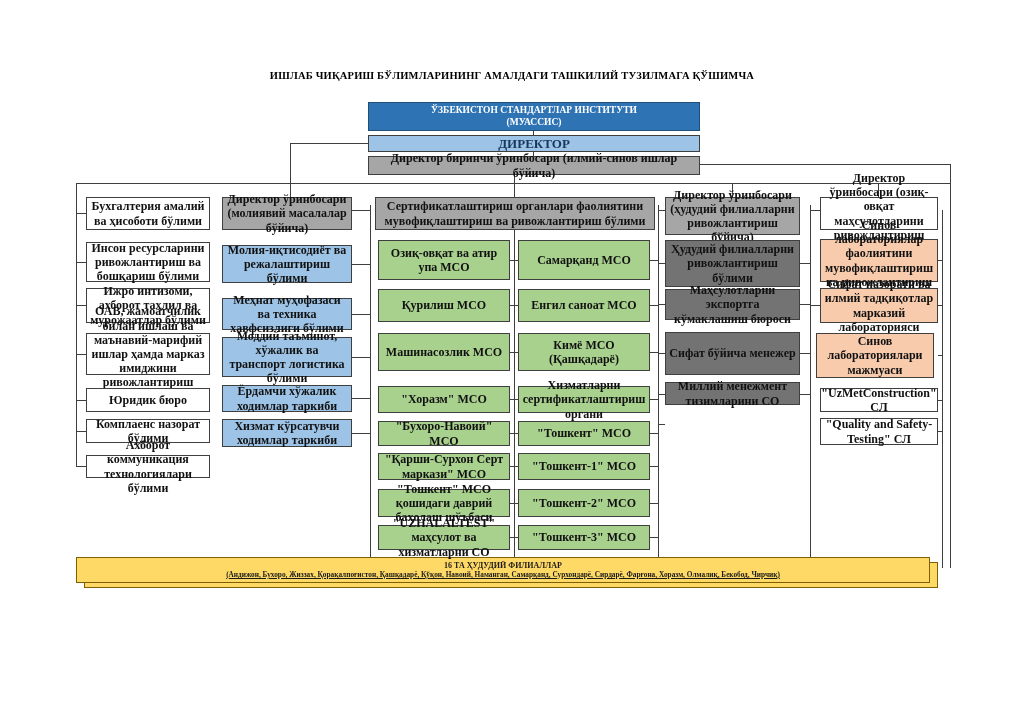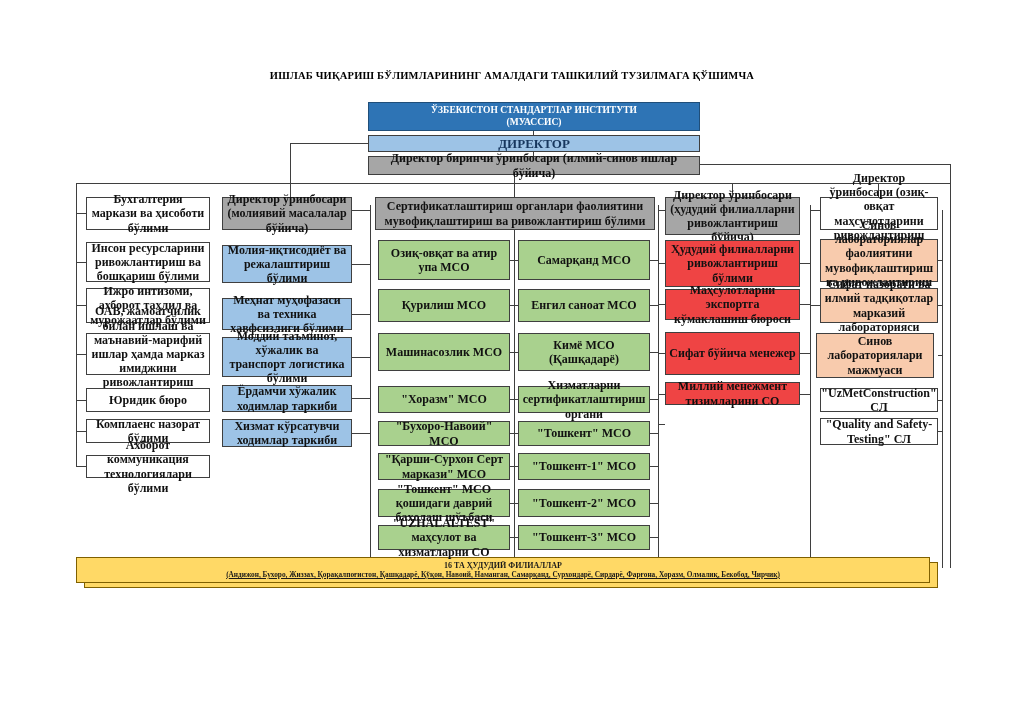--- a/index.html
+++ b/index.html
@@ -7,21 +7,21 @@
           font-family:"Liberation Serif","DejaVu Serif",serif;}
   .bx{position:absolute;box-sizing:border-box;border:1px solid #3f3f3f;background:#fff;
       display:flex;align-items:center;justify-content:center;text-align:center;
       font-weight:bold;font-size:12px;line-height:1.18;padding:1px 3px;color:#111;z-index:3;
       white-space:pre-line;}
   .fill-steel{background:#2E74B5;color:#fff;border-color:#1f4e79;font-size:9.5px;}
   .fill-lightblue{background:#9DC3E6;color:#17375E;font-size:13px;}
   .fill-gray{background:#A6A6A6;}
   .fill-blue{background:#9DC3E6;}
   .fill-green{background:#A9D18E;}
-  .fill-orange{background:#ef4444;}
+  .fill-orange{background:#737373;}
   .fill-salmon{background:#F8CBAD;}
   .ln{position:absolute;background:#3f3f3f;z-index:1;display:block;}
   #title{position:absolute;left:0;top:70px;width:1024px;text-align:center;
          font-size:10.5px;font-weight:bold;color:#000;z-index:3;letter-spacing:.2px;}
   #footer-shadow{position:absolute;left:84px;top:562px;width:854px;height:26px;
          background:#FFD966;border:1px solid #7f6000;box-sizing:border-box;z-index:0;}
   #footer-bar{position:absolute;left:76px;top:557px;width:854px;height:26px;
          background:#FFD966;border:1px solid #7f6000;box-sizing:border-box;z-index:2;
          display:flex;flex-direction:column;align-items:center;justify-content:center;color:#1a1a1a;}
   #footer-bar .l1{font-size:8px;font-weight:bold;}
@@ -32,21 +32,21 @@
 
 <div id="canvas">
 
   <div id="title">ИШЛАБ ЧИҚАРИШ БЎЛИМЛАРИНИНГ АМАЛДАГИ ТАШКИЛИЙ ТУЗИЛМАГА ҚЎШИМЧА</div>
 
   <div class="bx fill-steel" style="left:368px;top:102px;width:332px;height:29px">ЎЗБЕКИСТОН СТАНДАРТЛАР ИНСТИТУТИ
 (МУАССИС)</div>
   <div class="bx fill-lightblue" style="left:368px;top:135px;width:332px;height:17px">ДИРЕКТОР</div>
   <div class="bx fill-gray" style="left:368px;top:156px;width:332px;height:19px">Директор биринчи ўринбосари (илмий-синов ишлар бўйича)</div>
 
-  <div class="bx" style="left:86px;top:197px;width:124px;height:33px">Бухгалтерия маркази ва ҳисоботи бўлими</div>
+  <div class="bx" style="left:86px;top:197px;width:124px;height:33px">Бухгалтерия амалий ва ҳисоботи бўлими</div>
   <div class="bx" style="left:86px;top:242px;width:124px;height:40px">Инсон ресурсларини ривожлантириш ва бошқариш бўлими</div>
   <div class="bx" style="left:86px;top:288px;width:124px;height:35px">Ижро интизоми, ахборот таҳлил ва мурожаатлар бўлими</div>
   <div class="bx" style="left:86px;top:333px;width:124px;height:42px">ОАВ, жамоатчилик билан ишлаш ва маънавий-марифий ишлар ҳамда марказ имиджини ривожлантириш бўлими</div>
   <div class="bx" style="left:86px;top:388px;width:124px;height:24px">Юридик бюро</div>
   <div class="bx" style="left:86px;top:419px;width:124px;height:24px">Комплаенс назорат бўлими</div>
   <div class="bx" style="left:86px;top:455px;width:124px;height:23px">Ахборот коммуникация технологиялари бўлими</div>
 
   <div class="bx fill-gray" style="left:222px;top:197px;width:130px;height:33px">Директор ўринбосари (молиявий масалалар бўйича)</div>
   <div class="bx fill-blue" style="left:222px;top:245px;width:130px;height:38px">Молия-иқтисодиёт ва режалаштириш бўлими</div>
   <div class="bx fill-blue" style="left:222px;top:298px;width:130px;height:32px">Меҳнат муҳофазаси ва техника хавфсизлиги бўлими</div>

